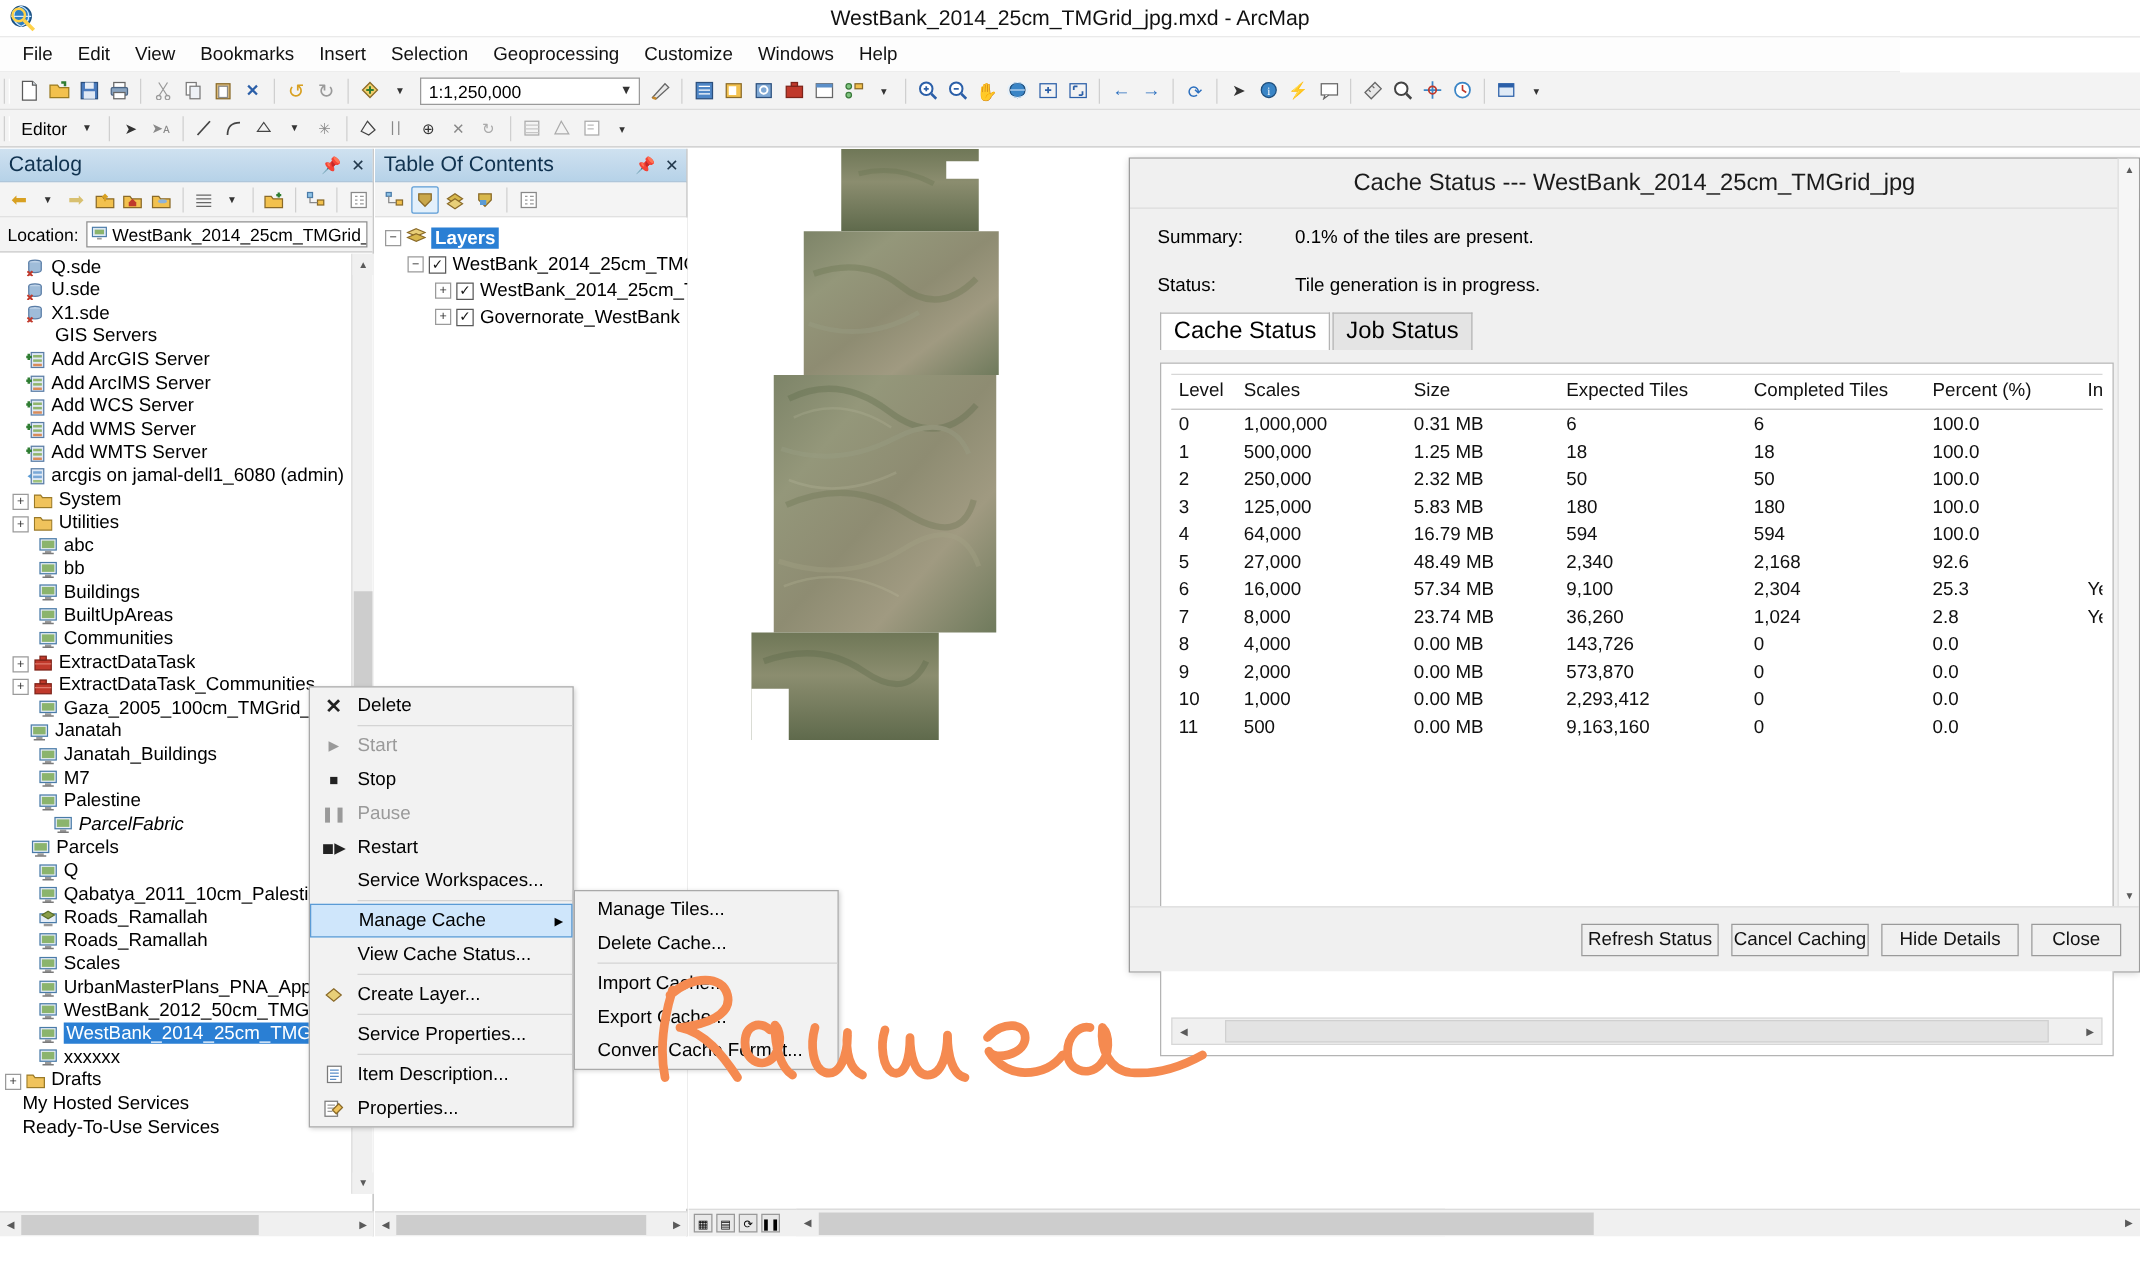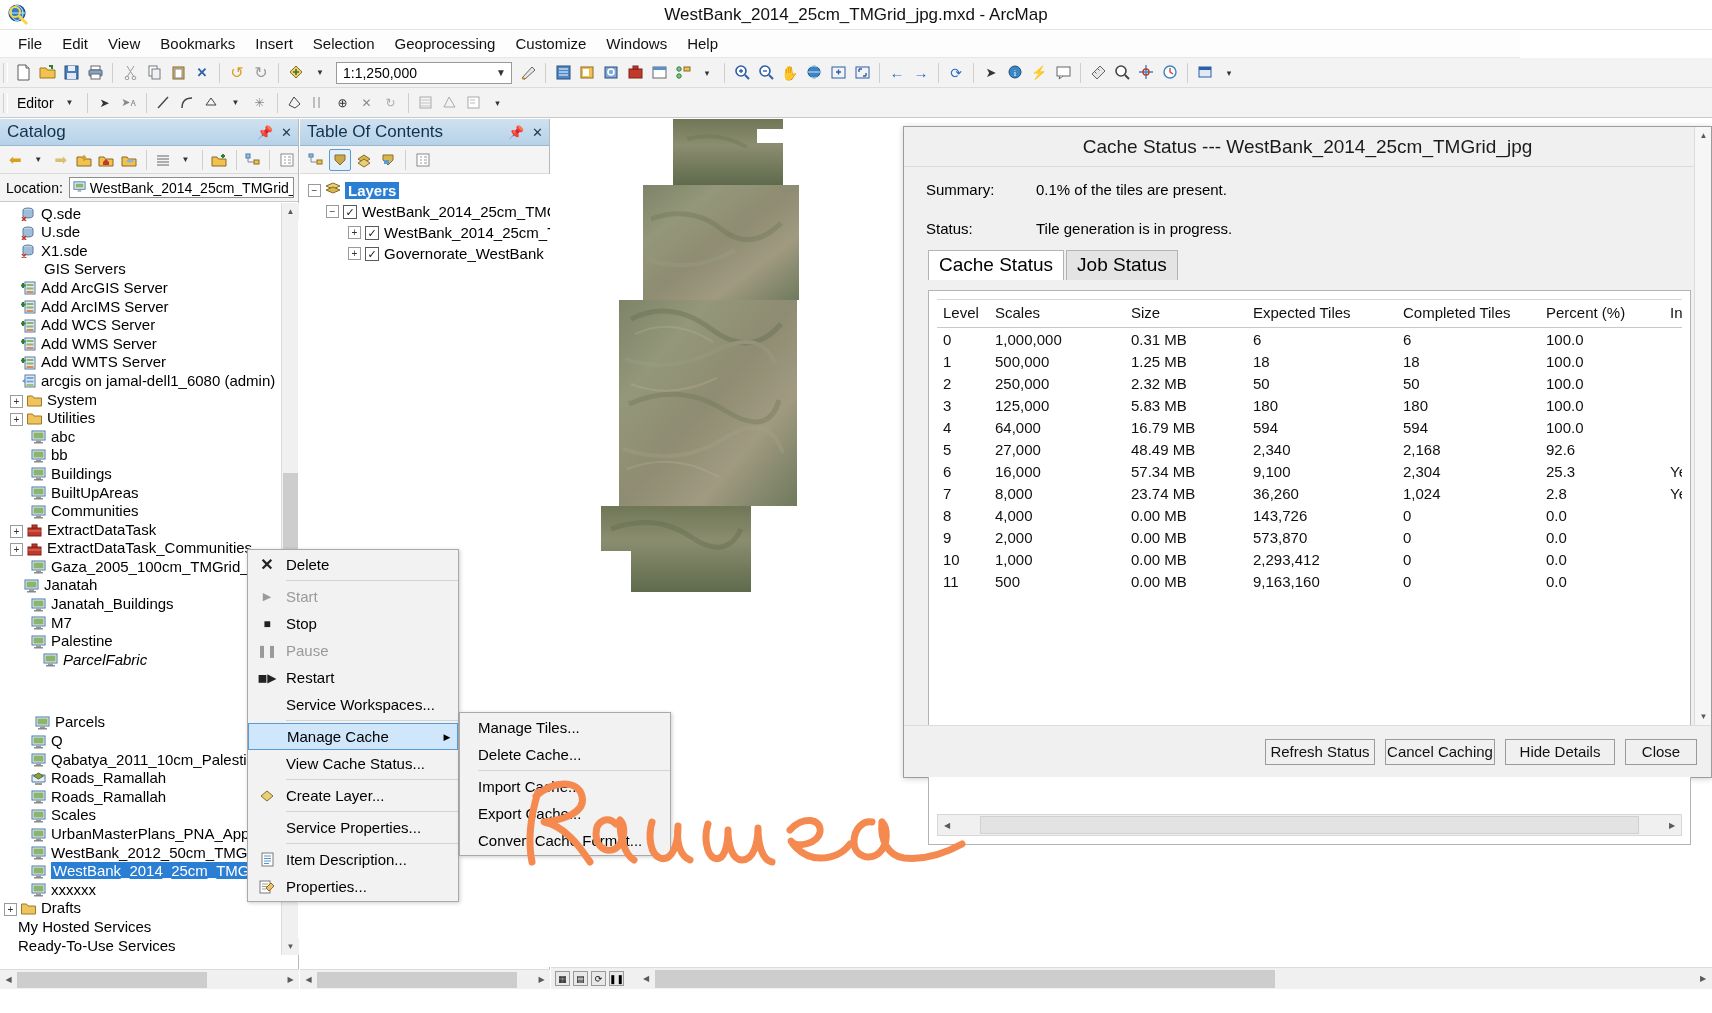--- a/index.html
+++ b/index.html
@@ -941,21 +941,21 @@
           <span class="ticon">
             <svg width="15" height="14" viewBox="0 0 15 14">
               <rect x="1" y="1" width="13" height="9" fill="#e6eef7" stroke="#4a7ba8"></rect>
               <rect x="2.5" y="2.5" width="10" height="6" fill="#8bb46d"></rect>
               <path d="M5 10.5 h5 v2 H5 Z" fill="#9a9a9a"></path>
               <path d="M3 12.8 h9" stroke="#7a7a7a" stroke-width="1.3"></path>
             </svg>
           </span>
           <span class="tlabel">ParcelFabric</span>
         </div>
-        <div class="trow" style="padding-left: 14px; margin-top: 44px;">
+        <div class="trow" style="padding-left: 4px;">
           <span class="exp none"></span>
           <span style="width: 4px; flex: 0 0 auto;"></span>
           <span class="ticon">
             <svg width="15" height="14" viewBox="0 0 15 14">
               <rect x="1" y="1" width="13" height="9" fill="#e6eef7" stroke="#4a7ba8"></rect>
               <rect x="2.5" y="2.5" width="10" height="6" fill="#8bb46d"></rect>
               <path d="M5 10.5 h5 v2 H5 Z" fill="#9a9a9a"></path>
               <path d="M3 12.8 h9" stroke="#7a7a7a" stroke-width="1.3"></path>
             </svg>
           </span>

